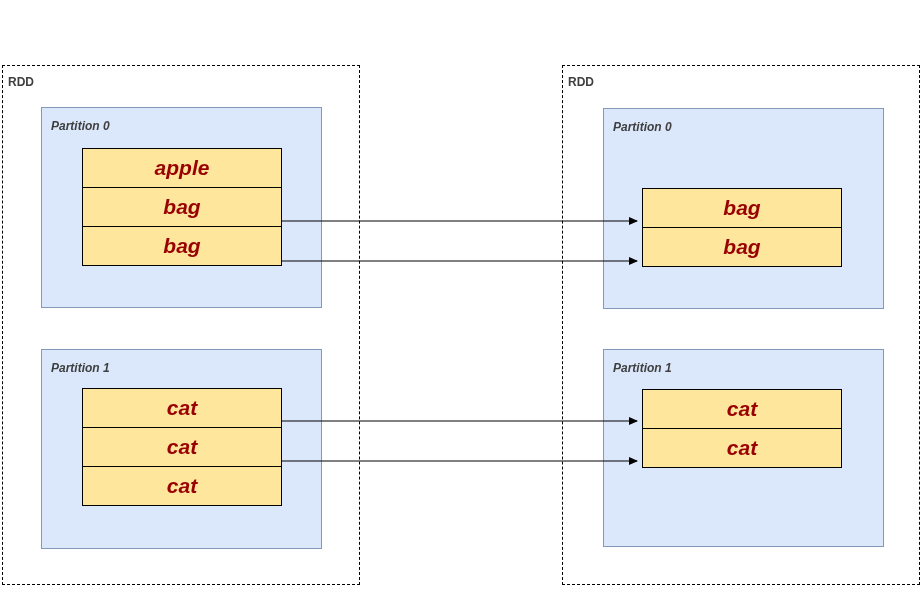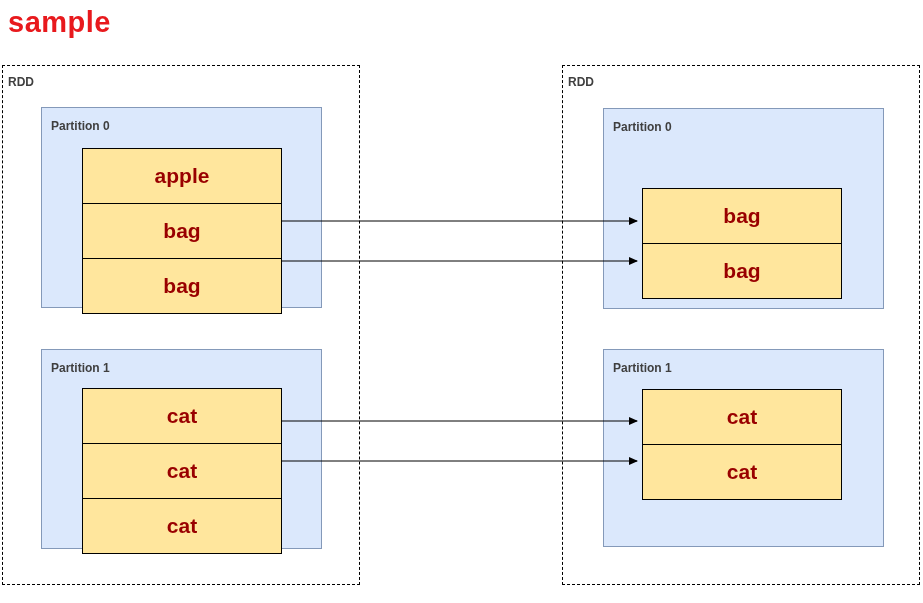--- a/index.html
+++ b/index.html
@@ -45,20 +45,21 @@
     color: #3f3f3f;
   }
 
   .partition {
     position: absolute;
     width: 281px;
     height: 201px;
     background: #dbe8fc;
     border: 1px solid #8499b9;
     box-sizing: border-box;
+    font-style: italic;
   }
   .lp0 { left: 38px; top: 41px; }
   .lp1 { left: 38px; top: 283px; height: 200px; }
   .rp0 { left: 40px; top: 42px; }
   .rp1 { left: 40px; top: 283px; height: 198px; }
 
   .partition-label {
     position: absolute;
     left: 9px;
     top: 11px;
@@ -70,21 +71,21 @@
   .stack {
     position: absolute;
     width: 200px;
   }
   .stack-lp0 { left: 40px; top: 40px; }
   .stack-lp1 { left: 40px; top: 38px; }
   .stack-rp0 { left: 38px; top: 79px; }
   .stack-rp1 { left: 38px; top: 39px; }
 
   .item {
-    height: 56px;
+    height: 40px;
     box-sizing: border-box;
     border: 1px solid #000000;
     margin-top: -1px;
     background: #ffe69d;
     display: flex;
     align-items: center;
     justify-content: center;
     font-size: 21px;
     font-weight: bold;
     color: #990000;
@@ -100,21 +101,20 @@
     pointer-events: none;
     z-index: 5;
   }
   .arrows line { stroke: #000000; stroke-width: 1; }
 </style>
 </head>
 <body>
 
 <div class="canvas">
 
-  <h1 class="title">sample</h1>
 
   <div class="rdd rdd-left">
     <div class="rdd-label">RDD</div>
 
     <div class="partition lp0">
       <div class="partition-label">Partition 0</div>
       <div class="stack stack-lp0">
         <div class="item">apple</div>
         <div class="item">bag</div>
         <div class="item">bag</div>

